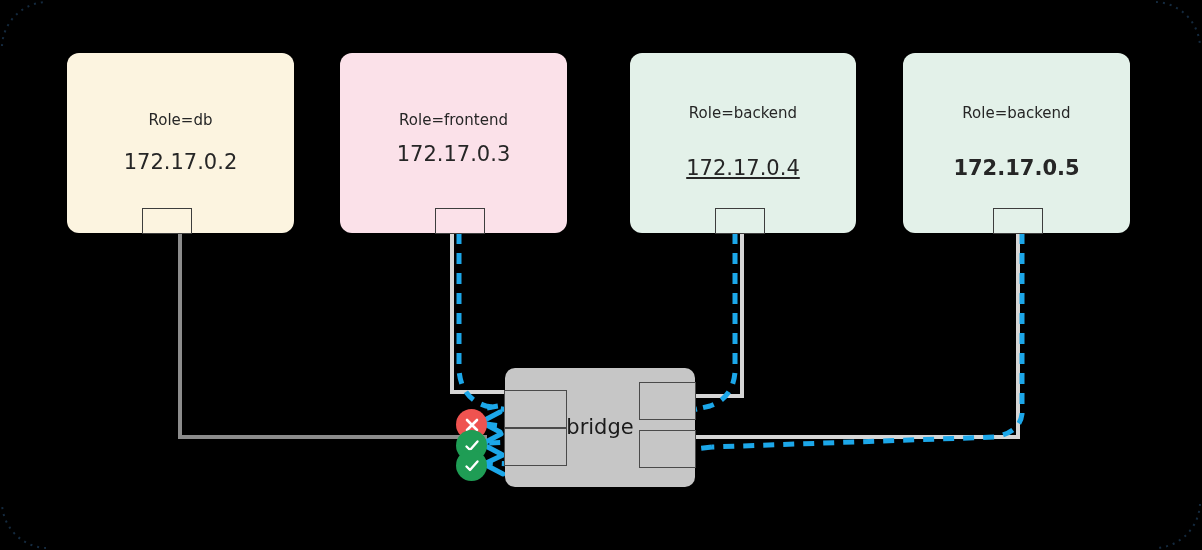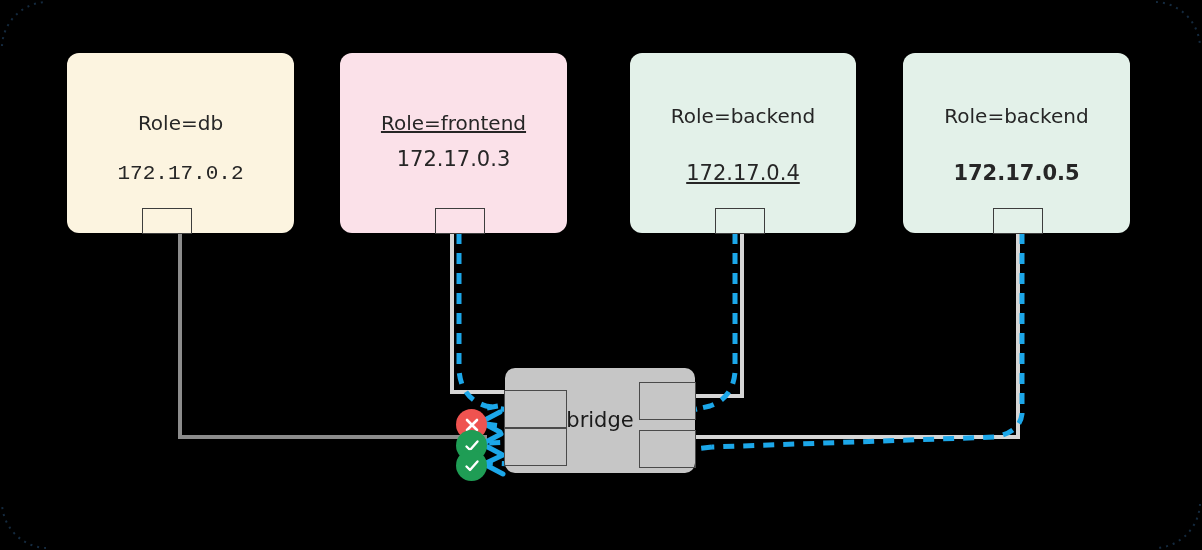--- a/index.html
+++ b/index.html
@@ -12,21 +12,21 @@
 
   
   #wires{position:absolute;left:0;top:0;width:1202px;height:550px;}
 
   
   .host{
     position:absolute;border-radius:12px;box-sizing:border-box;
     display:flex;flex-direction:column;align-items:center;
     color:#262626;
   }
-  .host .line1{font-size:20px;line-height:1;white-space:nowrap;}
+  .host .line1{font-size:15px;line-height:1;white-space:nowrap;}
   .host .line2{font-size:21px;line-height:1;white-space:nowrap;}
   .port{
     position:absolute;box-sizing:border-box;
     border:1px solid #3d3d3d;background:transparent;
   }
 
   
   #bridge{
     position:absolute;border-radius:10px;box-sizing:border-box;
     display:flex;align-items:center;justify-content:center;
@@ -88,43 +88,43 @@
 
     <g fill="none" stroke="#1CA7E9" stroke-width="5" stroke-linecap="round" stroke-linejoin="round">
       <polyline points="500,412 481,422 500,432"></polyline>
       <polyline points="501,434 482,444 501,454"></polyline>
       <polyline points="503,455 484,464 503,474"></polyline>
     </g>
   </svg>
 
   <div class="host" style="left:67px;top:53px;width:227px;height:180px;background:#FCF4E0;">
     <div class="line1" style="margin-top:60px;">Role=db</div>
-    <div class="line2" style="margin-top:30px;font-family:Liberation Mono, monospace;">172.17.0.2</div>
+    <div class="line2" style="margin-top:24px;">172.17.0.2</div>
     <div class="port" style="left:75px;bottom:-1px;width:50px;height:26px;"></div>
   </div>
 
   <div class="host" style="left:340px;top:53px;width:227px;height:180px;background:#FBE1E9;">
-    <div class="line1" style="margin-top:60px;text-decoration:underline;">Role=frontend</div>
+    <div class="line1" style="margin-top:60px;">Role=frontend</div>
     <div class="line2" style="margin-top:16px;">172.17.0.3</div>
     <div class="port" style="left:95px;bottom:-1px;width:50px;height:26px;"></div>
   </div>
 
   <div class="host" style="left:630px;top:53px;width:226px;height:180px;background:#E3F1E9;">
     <div class="line1" style="margin-top:53px;">Role=backend</div>
     <div class="line2" style="margin-top:37px;text-decoration:underline;">172.17.0.4</div>
     <div class="port" style="left:85px;bottom:-1px;width:50px;height:26px;"></div>
   </div>
 
   <div class="host" style="left:903px;top:53px;width:227px;height:180px;background:#E3F1E9;">
     <div class="line1" style="margin-top:53px;">Role=backend</div>
     <div class="line2" style="margin-top:37px;font-weight:bold;">172.17.0.5</div>
     <div class="port" style="left:90px;bottom:-1px;width:50px;height:26px;"></div>
   </div>
 
-  <div id="bridge" style="left:505px;top:368px;width:190px;height:105px;background:#C6C6C6;">
+  <div id="bridge" style="left:505px;top:368px;width:190px;height:119px;background:#C6C6C6;">
     <span class="blabel">bridge</span>
     <div class="bport" style="left:-1px;top:22px;width:63px;height:38px;"></div>
     <div class="bport" style="left:-1px;top:60px;width:63px;height:38px;"></div>
     <div class="bport" style="right:-1px;top:14px;width:57px;height:38px;"></div>
     <div class="bport" style="right:-1px;top:62px;width:57px;height:38px;"></div>
   </div>
 
   <div class="badge" style="left:456px;top:409px;background:#EF5350;">
     <svg width="18" height="18" viewBox="0 0 18 18">
       <path d="M4 4 L14 14 M14 4 L4 14" stroke="#fff" stroke-width="2.6" stroke-linecap="round" fill="none"></path>

